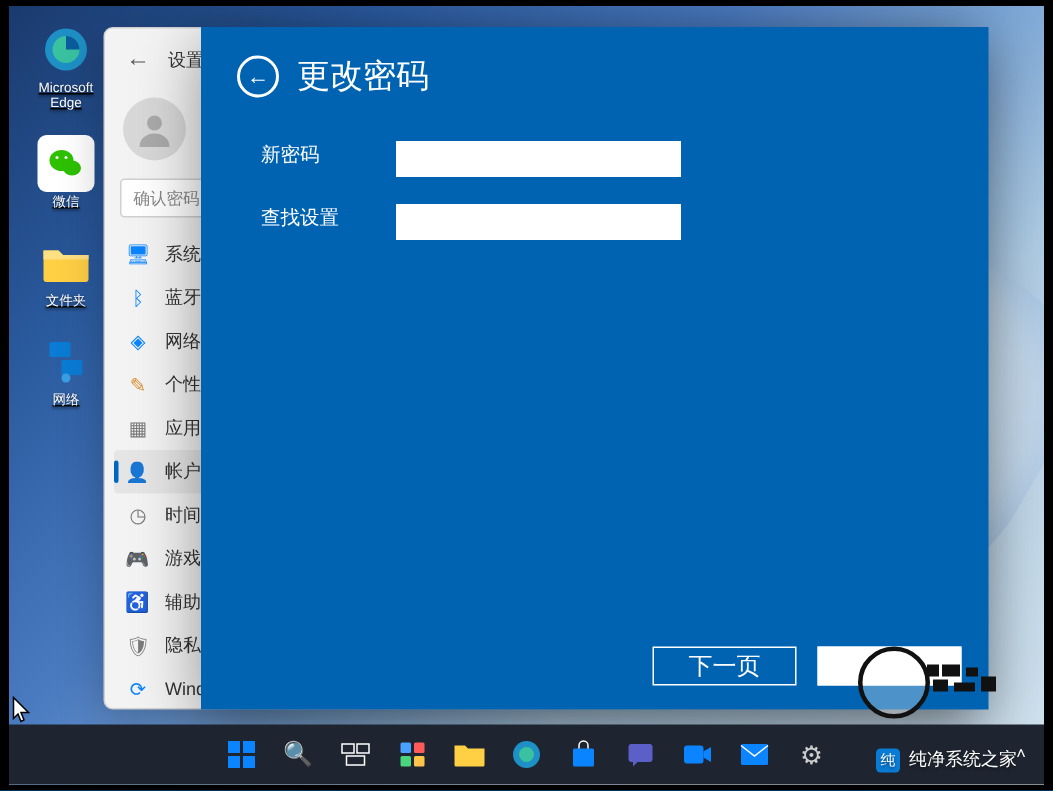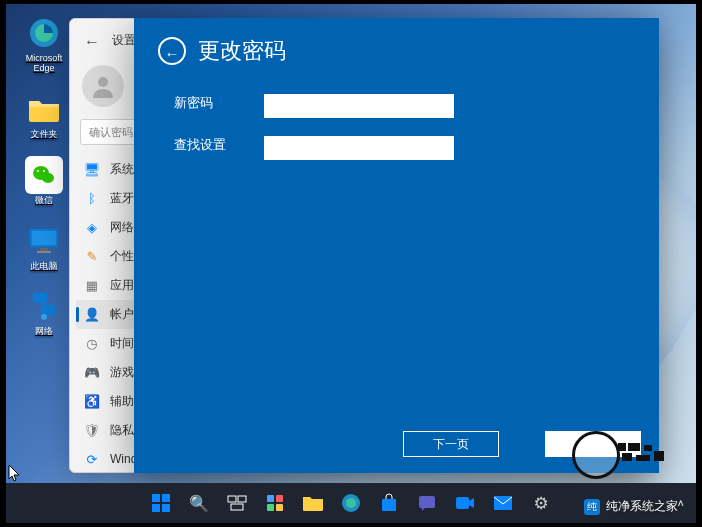--- a/index.html
+++ b/index.html
@@ -47,22 +47,22 @@
 .mhdr { display:flex; align-items:center; gap:12px; padding: 18px 24px 20px; }
 .mback { width:28px; height:28px; border:2px solid #fff; border-radius:50%; display:flex; align-items:center; justify-content:center;
   font-size:15px; cursor:pointer; }
 .mttl { font-size: 22px; font-weight: 400; }
 .mform { padding: 8px 40px; }
 .mrow { display:flex; margin-bottom: 18px; }
 .mlbl { width: 90px; font-size: 13px; }
 .minp { width: 190px; height: 24px; background:#fff; border:none; padding: 0 6px; font-size:12px; }
 .minp.hint { background:#cce0f0; }
 .mftr { position:absolute; right: 18px; bottom: 16px; display:flex; gap: 14px; }
-.mbtn { width: 96px; height: 26px; border:1px solid #fff; background:transparent; color:#fff; font-size:12px;
-  display:flex; align-items:center; justify-content:center; cursor:pointer;margin-left:32px; }
+.mbtn { width: 96px; height: 26px; border:1px solid #fff; background:transparent; color:#fff; font-size:16px;
+  display:flex; align-items:center; justify-content:center; cursor:pointer; }
 .mbtn.cancel { border-color:#fff; background:#fff; color:#111; position:relative; overflow:hidden; }
 
 .wmark { position:absolute; right:12px; bottom:44px; width:112px; height:48px; pointer-events:none; }
 .wmark .circ { position:absolute; left:0; top:0; width:48px; height:48px; border:3px solid #111; border-radius:50%;
   display:flex; align-items:center; justify-content:center; font-size:9px; font-weight:900; color:#111; background:rgba(255,255,255,.3); }
 .wmark .pix { position:absolute; right:6px; top:12px; width:60px; height:26px; }
 .wmark .pix span { position:absolute; background:#111; }
 
 .taskbar { position:absolute; left:0; right:0; bottom:0; height:40px; background:#1f2530;
   display:flex; align-items:center; justify-content:center; gap:4px; }
@@ -87,49 +87,38 @@
       <div class="ic">
         <svg width="34" height="34" viewBox="0 0 34 34">
               <circle cx="17" cy="17" r="14" fill="#1e90c5"></circle>
               <circle cx="17" cy="17" r="9" fill="#39c1a0"></circle>
               <path d="M17 8a9 9 0 019 9h-9z" fill="#0a5c9e"></path>
             </svg>
       </div>
       <div class="lb">Microsoft Edge</div>
     </div>
     <div class="di">
-      <div class="ic">
-        <svg width="34" height="28" viewBox="0 0 34 28">
-              <path d="M2 6h10l3 3h17v16a2 2 0 01-2 2H4a2 2 0 01-2-2z" fill="#ffcf44"></path>
-              <path d="M2 6h10l3 3h17v3H2z" fill="#ffe082"></path>
-            </svg>
-      </div>
-      <div class="lb">文件夹</div>
-    </div>
-    <div class="di">
       <div class="ic" style="background:#fff;border-radius:6px">
         <svg width="26" height="26" viewBox="0 0 26 26">
               <ellipse cx="10" cy="11" rx="8" ry="7" fill="#2dc100"></ellipse>
               <ellipse cx="17" cy="16" rx="6" ry="5" fill="#2dc100"></ellipse>
               <circle cx="7" cy="9" r="1" fill="#fff"></circle>
               <circle cx="13" cy="9" r="1" fill="#fff"></circle>
             </svg>
       </div>
       <div class="lb">微信</div>
     </div>
     <div class="di">
       <div class="ic">
-        <svg width="34" height="30" viewBox="0 0 34 30">
-              <rect x="3" y="3" width="28" height="18" rx="1" fill="#0a7cd5"></rect>
-              <rect x="5" y="5" width="24" height="14" fill="#1e90e5"></rect>
-              <rect x="13" y="22" width="8" height="3" fill="#666"></rect>
-              <rect x="10" y="25" width="14" height="2" fill="#888"></rect>
-            </svg>
-      </div>
-      <div class="lb">此电脑</div>
+        <svg width="34" height="28" viewBox="0 0 34 28">
+              <path d="M2 6h10l3 3h17v16a2 2 0 01-2 2H4a2 2 0 01-2-2z" fill="#ffcf44"></path>
+              <path d="M2 6h10l3 3h17v3H2z" fill="#ffe082"></path>
+            </svg>
+      </div>
+      <div class="lb">文件夹</div>
     </div>
     <div class="di">
       <div class="ic">
         <svg width="34" height="30" viewBox="0 0 34 30">
               <rect x="6" y="2" width="14" height="10" rx="1" fill="#0a7cd5"></rect>
               <rect x="14" y="14" width="14" height="10" rx="1" fill="#0a7cd5"></rect>
               <circle cx="17" cy="26" r="3" fill="#39a0e5"></circle>
             </svg>
       </div>
       <div class="lb">网络</div>

